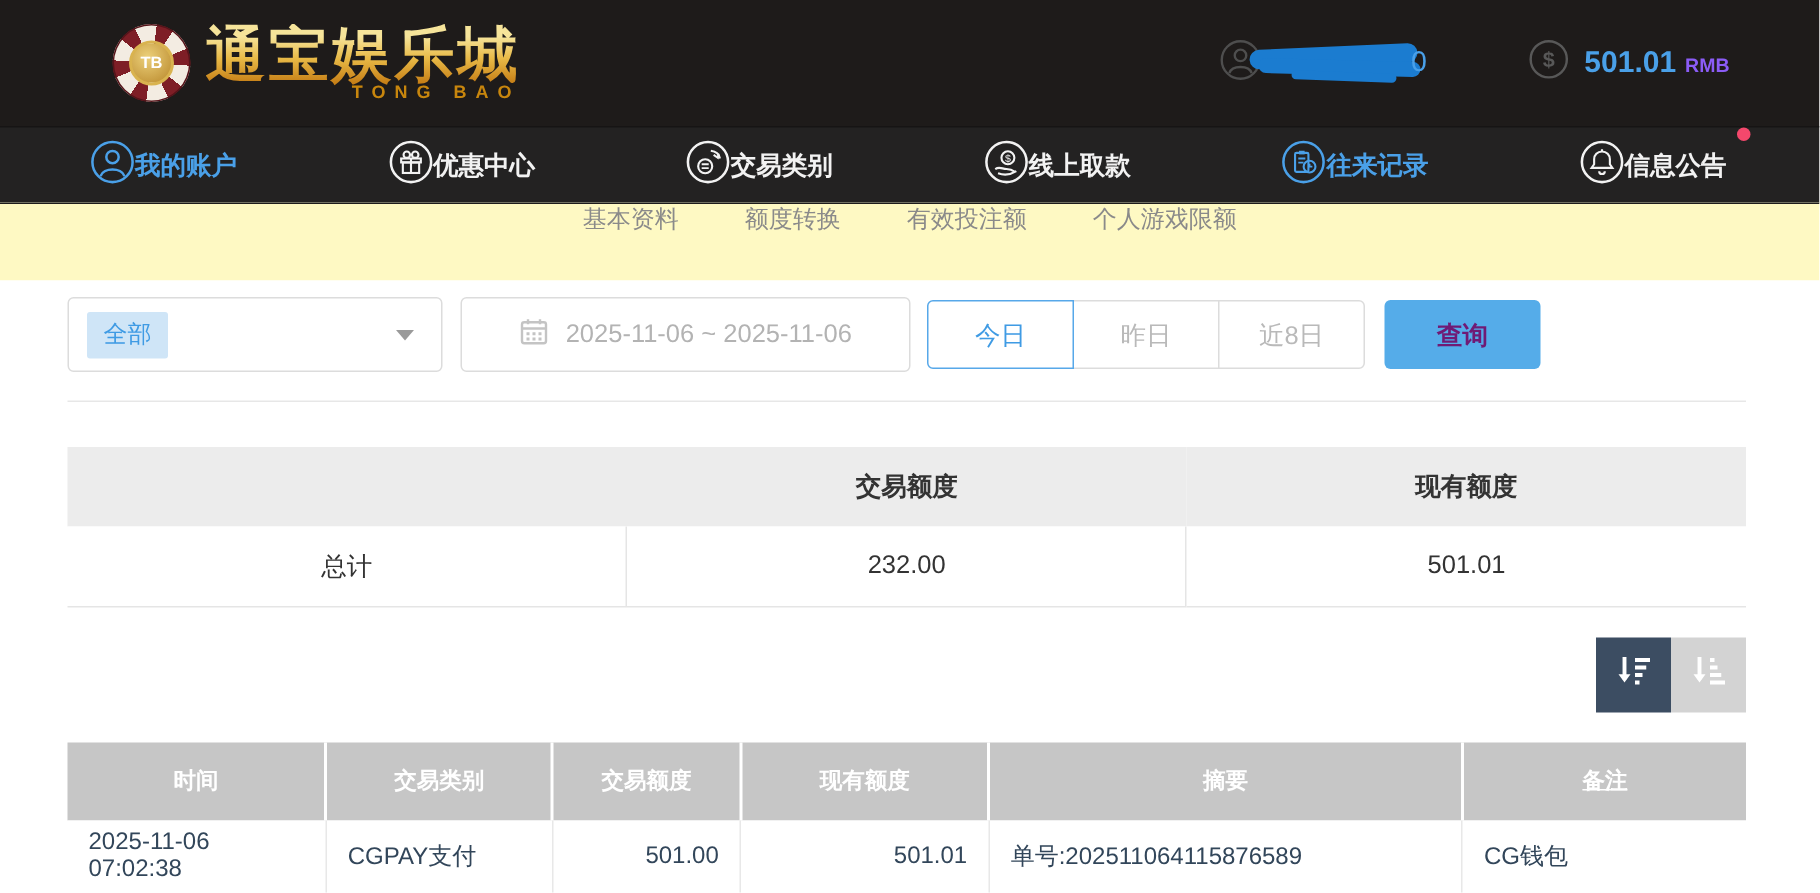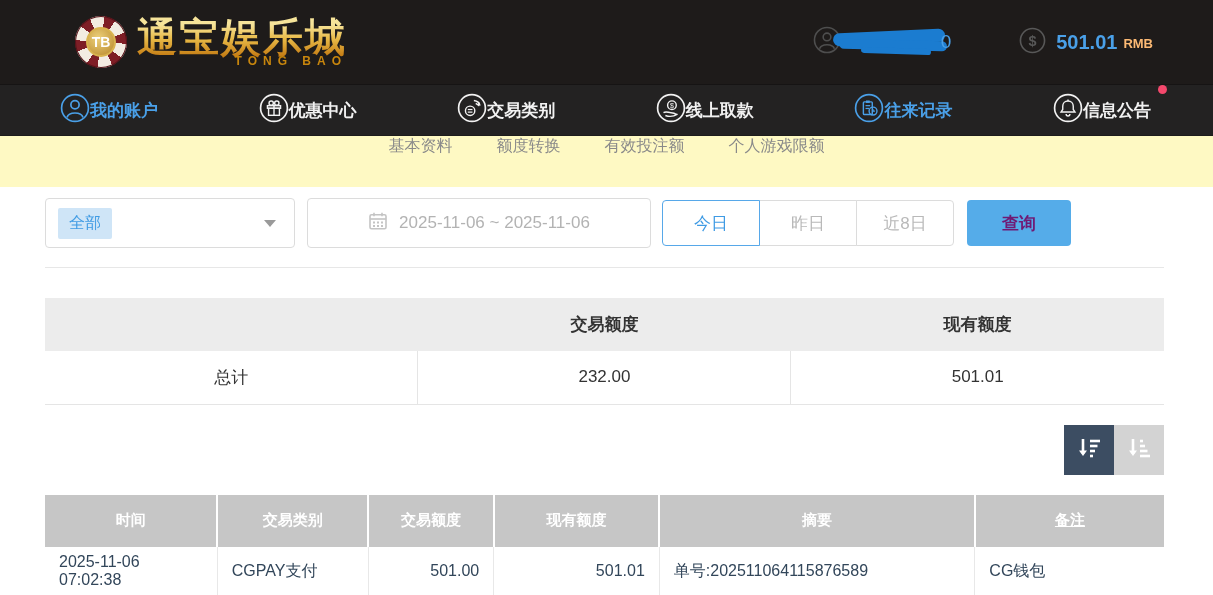--- a/index.html
+++ b/index.html
@@ -8,39 +8,39 @@
 
   
   .topbar { height:84px; background:#1e1b1a; display:flex; align-items:center; padding:0 60px 0 75px; }
   .logo { display:flex; align-items:center; gap:10px; }
   .chip { width:52px; height:52px; border-radius:50%; flex:0 0 52px;
     background:repeating-conic-gradient(from 8deg,#7e1e26 0deg 26deg,#f3ece2 26deg 60deg);
     display:flex; align-items:center; justify-content:center;
     box-shadow:0 0 0 1px #55141a inset; }
   .chip-core { width:30px; height:30px; border-radius:50%;
     background:radial-gradient(circle at 40% 35%, #ecd07a, #b8872a);
-    border:2px solid #d9b34f; color:#fff; font-size:14px; font-weight:bold;
+    border:2px solid #d9b34f; color:#fff; font-size:11px; font-weight:bold;
     display:flex; align-items:center; justify-content:center; }
   .logo-text-wrap { display:flex; flex-direction:column; align-items:flex-end; }
   .logo-cn { font-size:40px; font-weight:bold; letter-spacing:2px; line-height:1.05;
     background:linear-gradient(#f6e49a 20%, #e8b946 55%, #c57d15 95%);
     -webkit-background-clip:text; background-clip:text; color:transparent; }
   .logo-en { font-size:12px; font-weight:bold; letter-spacing:6px; color:#c8860d; margin-top:-4px; }
 
   .topbar-right { margin-left:auto; display:flex; align-items:center; }
   .user-area { display:flex; align-items:center; }
   .scribble { position:relative; width:118px; height:28px; margin-left:-8px; }
   .scribble .s1,.scribble .s2,.scribble .s3 { position:absolute; background:#1b7cd0; border-radius:10px; }
   .scribble .s1 { left:0; top:3px; width:112px; height:13px; transform:rotate(-2.5deg); }
   .scribble .s2 { left:6px; top:12px; width:108px; height:10px; transform:rotate(1.5deg); }
   .scribble .s3 { left:28px; top:20px; width:70px; height:6px; transform:rotate(2deg); }
   .user-tail { color:#4aa0e8; font-size:19px; margin-left:-10px; position:relative; z-index:2; }
   .balance-area { display:flex; align-items:center; gap:10px; margin-left:68px; }
   .balance-value { color:#4aa0e8; font-size:20px; font-weight:bold; }
-  .balance-cur { color:#fdba74; font-size:13px; font-weight:bold; margin-left:-4px; padding-top:3px; }
+  .balance-cur { color:#8b5cf6; font-size:13px; font-weight:bold; margin-left:-4px; padding-top:3px; }
 
   
   .navbar { height:51px; background:#232222; display:flex; align-items:center;
     justify-content:space-between; padding:0 62px 0 60px; border-top:1px solid #161414; }
   .nav-item { display:flex; align-items:center; gap:0; color:#f2f2f2; cursor:pointer; position:relative; }
   .nav-item.active { color:#4aa0e8; }
   .nav-label { font-size:17px; font-weight:bold; }
   .nav-dot { position:absolute; right:-16px; top:-8px; width:9px; height:9px; border-radius:50%; background:#f4486c; }
 
   
@@ -51,21 +51,21 @@
   
   .content { padding:11px 49px 0 45px; background:#fff; }
 
   .filter-row { display:flex; align-items:center; }
   .select-box { width:250px; height:50px; border:1px solid #dcdcdc; border-radius:4px;
     display:flex; align-items:center; padding:0 18px 0 12px; position:relative; cursor:pointer; }
   .select-chip { background:#cfe5f7; color:#3f9be4; font-size:16px; padding:5px 11px; border-radius:2px; }
   .select-arrow { margin-left:auto; width:0; height:0; border-left:6px solid transparent;
     border-right:6px solid transparent; border-top:7px solid #9a9a9a; }
 
-  .date-box { width:344px; height:50px; border:1px solid #dcdcdc; border-radius:4px; margin-left:12px;
+  .date-box { width:300px; height:50px; border:1px solid #dcdcdc; border-radius:4px; margin-left:12px;
     display:flex; align-items:center; justify-content:center; gap:11px; cursor:pointer; }
   .date-text { color:#b3b3b3; font-size:17px; }
 
   .btn-group { display:flex; margin-left:11px;align-items:flex-end; }
   .qbtn { width:98px; height:46px; background:#fff; border:1px solid #dcdcdc; color:#b9b9b9;
     font-size:17px; display:flex; align-items:center; justify-content:center; cursor:pointer; margin-left:-1px; }
   .qbtn:first-child { border-radius:4px 0 0 4px; margin-left:0; }
   .qbtn:last-child { border-radius:0 4px 4px 0; }
   .qbtn.active { border-color:#57a8e9; color:#3f9be4; position:relative; z-index:2; }
 

